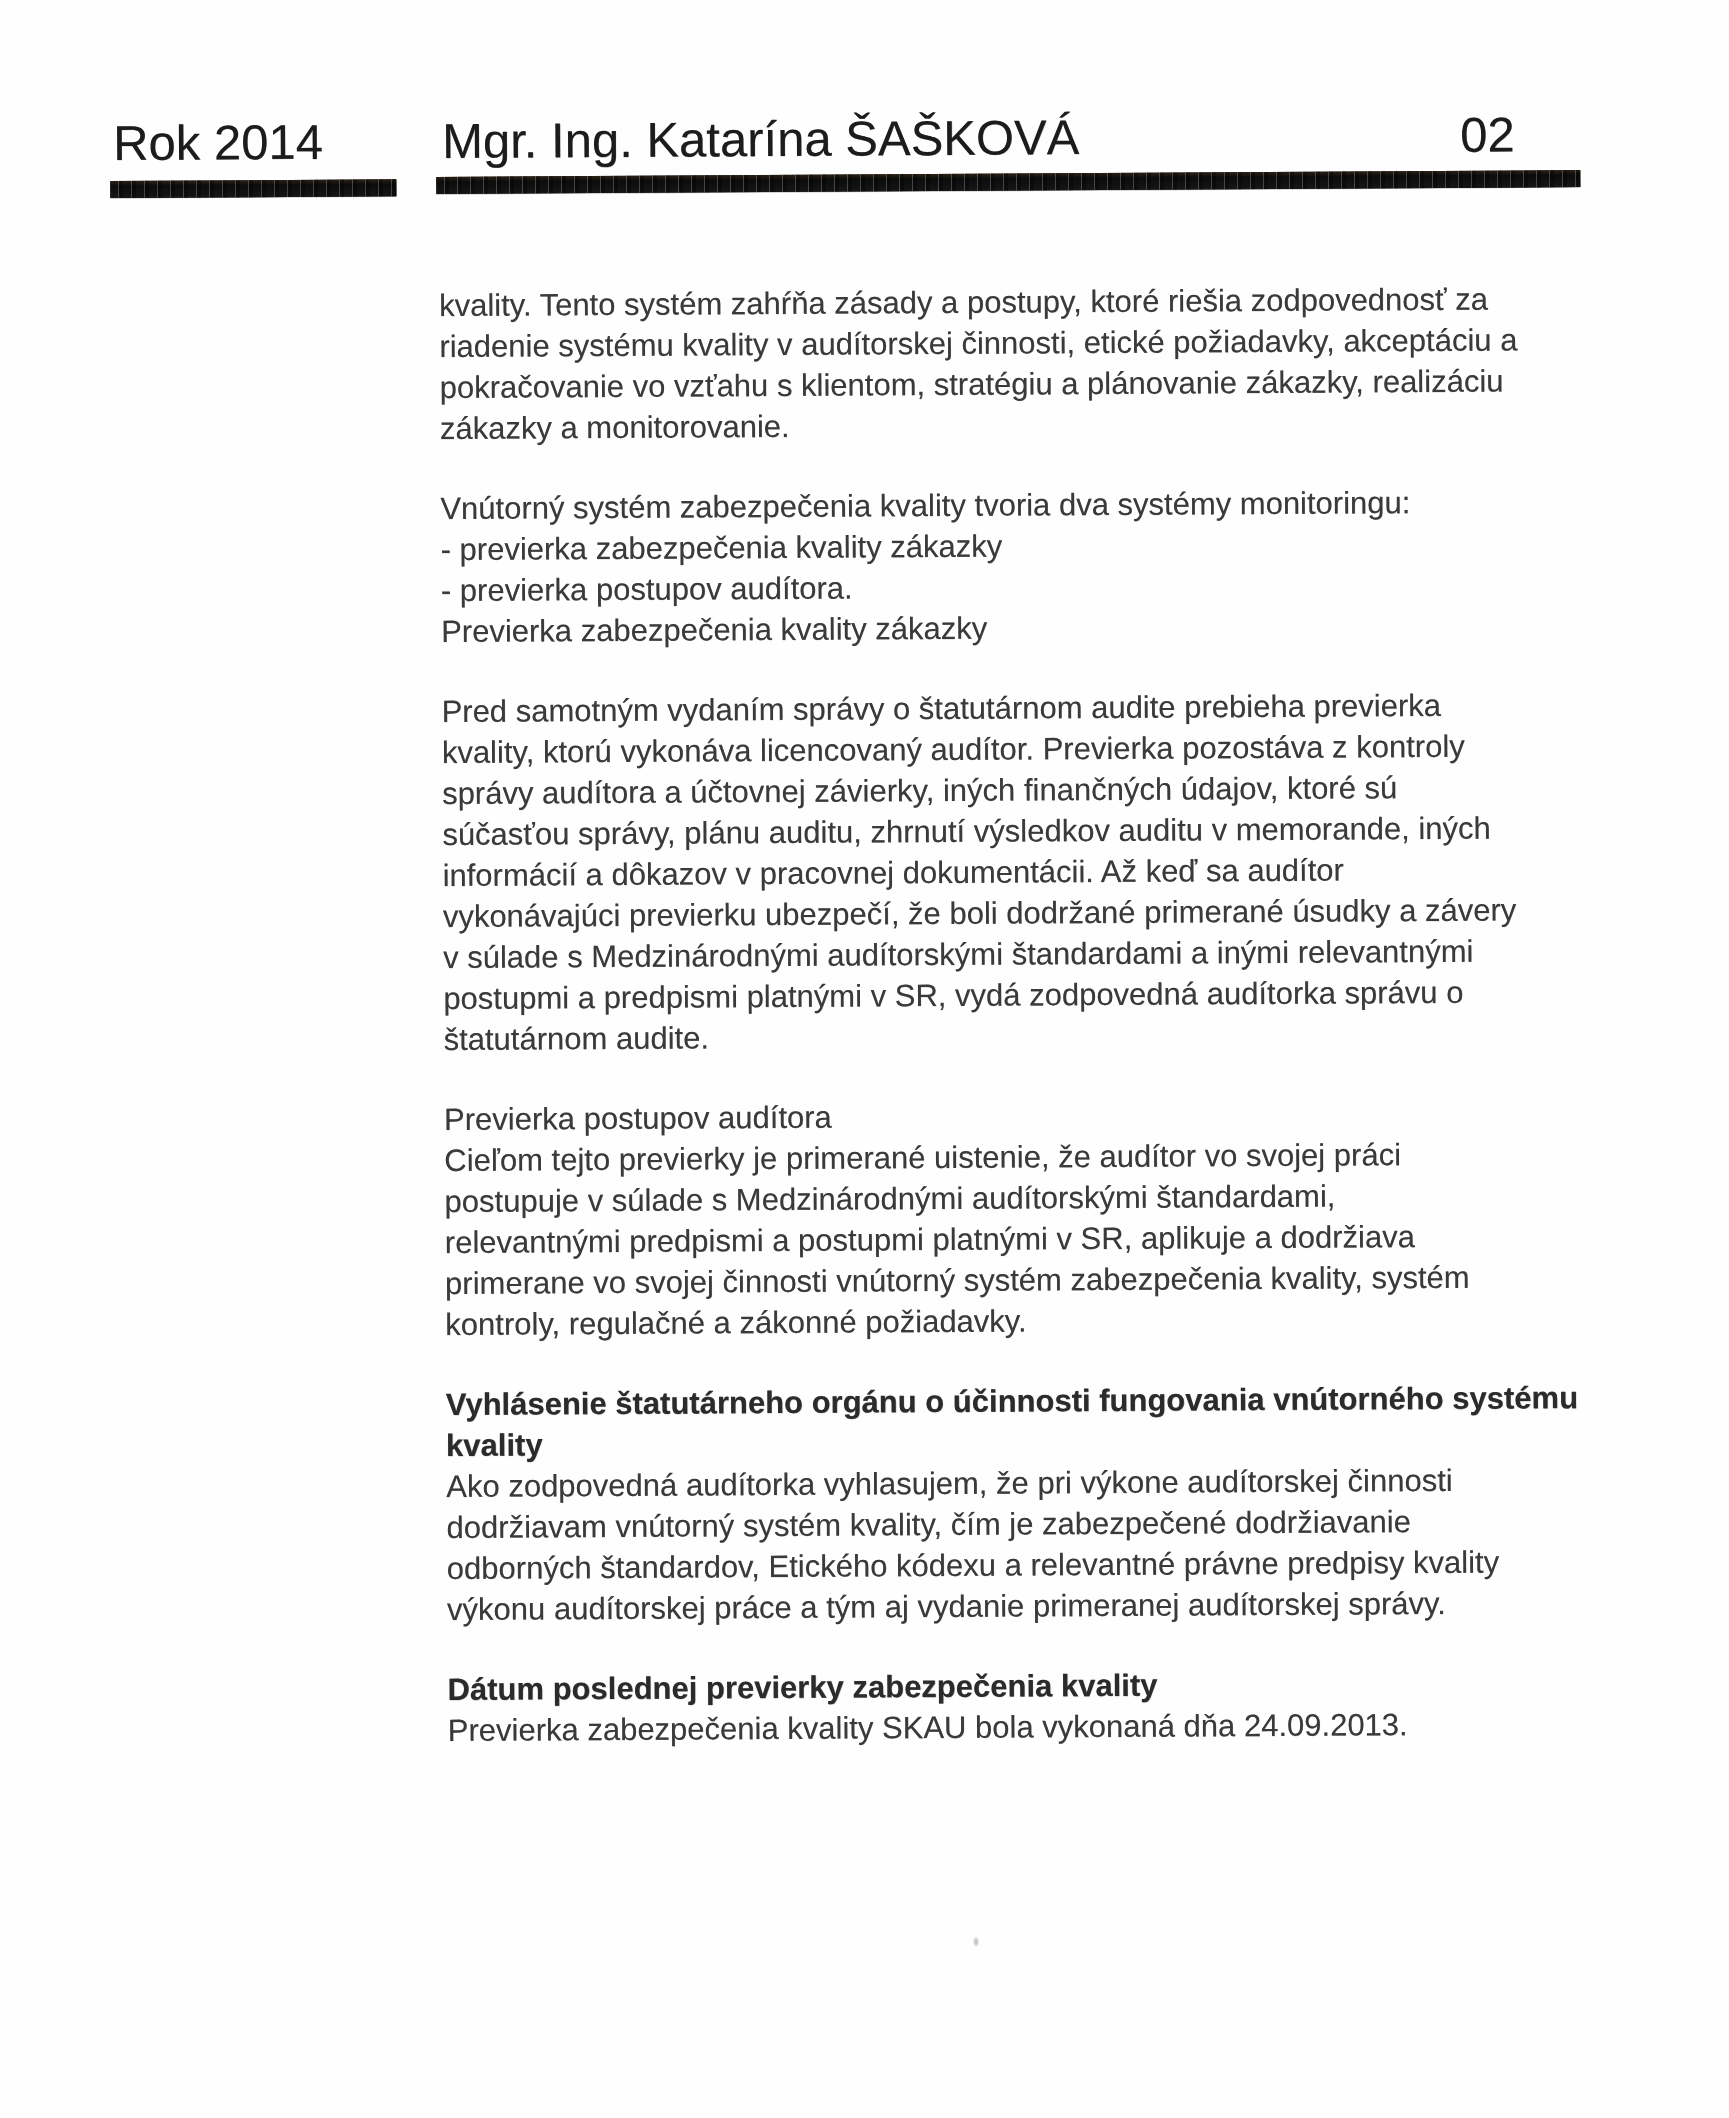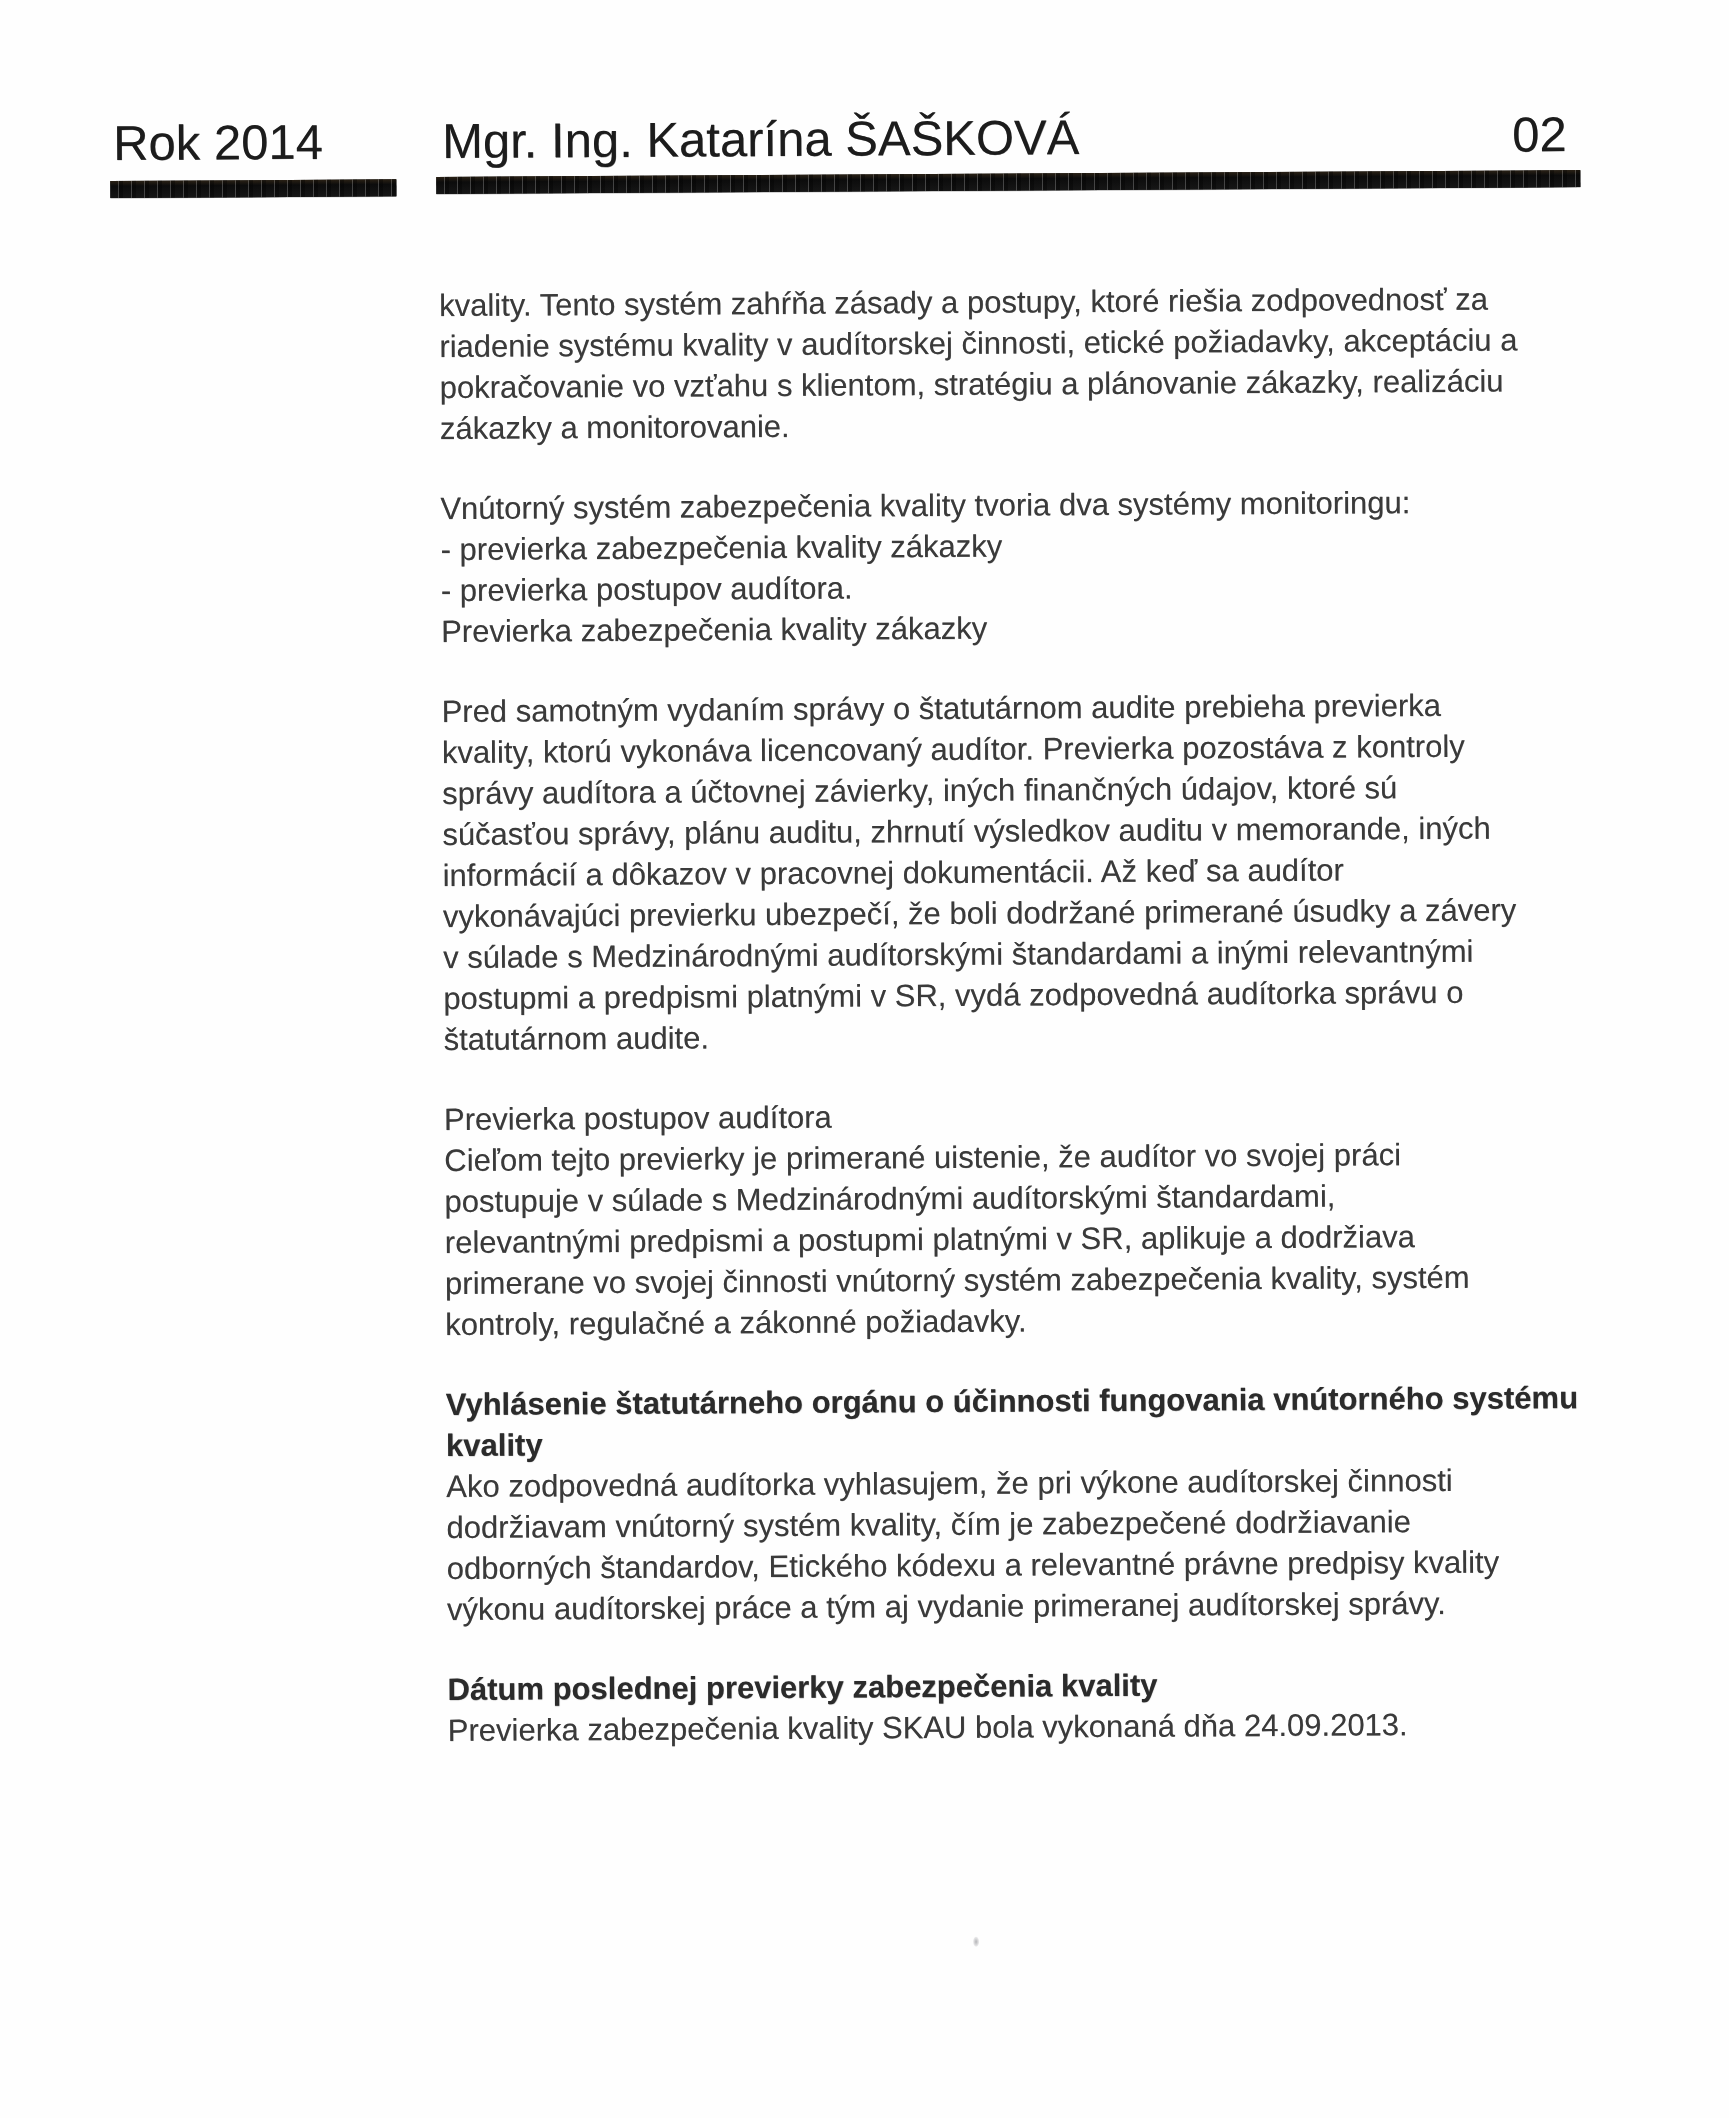--- a/index.html
+++ b/index.html
@@ -25,21 +25,21 @@
     position: absolute;
     top: 116px;
     font-size: 49px;
     line-height: 1;
     color: #1c1c1c;
     white-space: pre;
     text-shadow: 0.3px 0.3px 0.6px rgba(0,0,0,0.45);
   }
   #hdr-year   { left: 118px; }
   #hdr-author { left: 447px; }
-  #hdr-page   { left: 1517px; }
+  #hdr-page   { left: 1465px; }
   .rule-bar {
     position: absolute;
     height: 17px;
     background-color: #121212;
     background-image:
       repeating-linear-gradient(90deg,
         rgba(255,255,255,0.00) 0px,  rgba(255,255,255,0.00) 7.4px,
         rgba(255,255,255,0.22) 7.4px, rgba(255,255,255,0.22) 8.8px,
         rgba(0,0,0,0.35)       8.8px, rgba(0,0,0,0.35)       13px),
       linear-gradient(#2a2115 0%, #0c0c0c 30%, #161616 100%);

